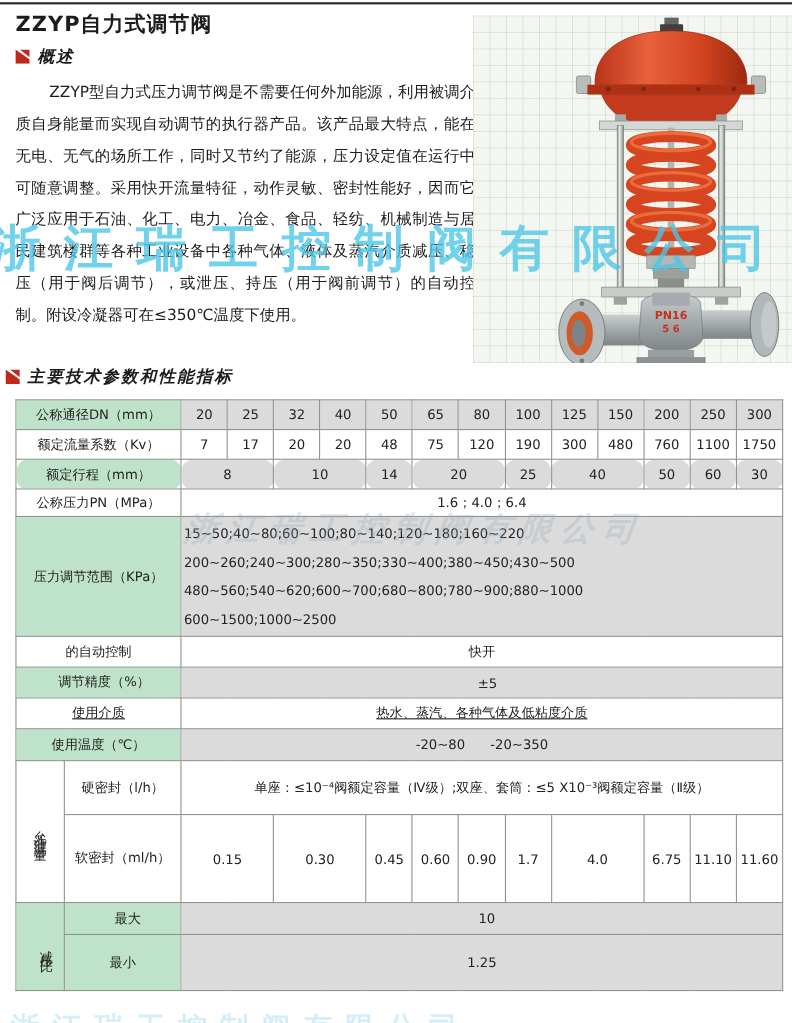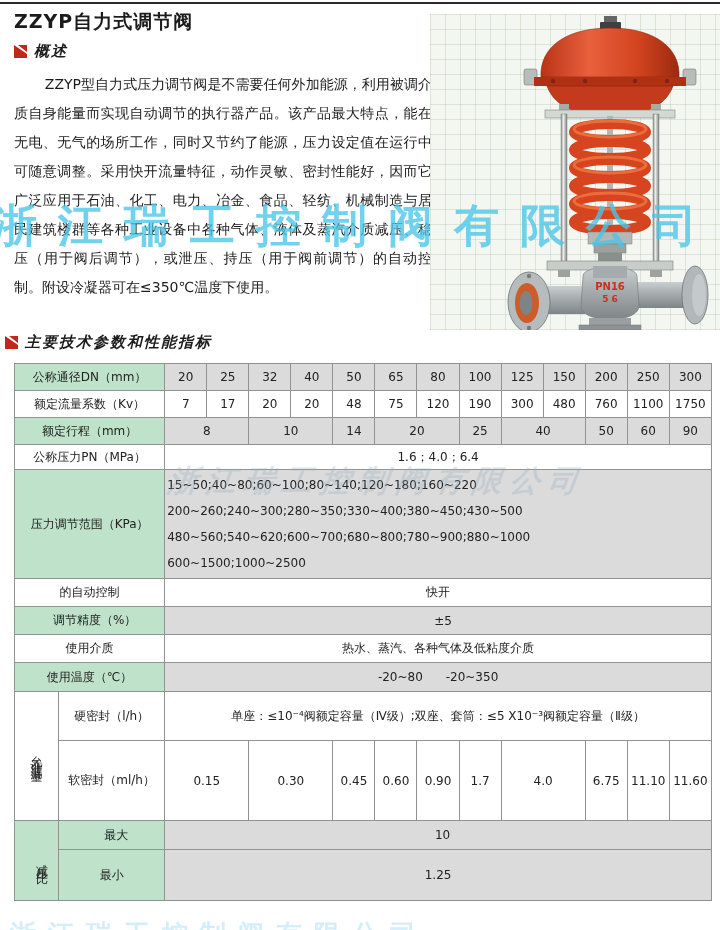--- a/index.html
+++ b/index.html
@@ -44,26 +44,26 @@
   }
   #spec-table .green{background:#bfe3ca;margin-left:16px;}
   #spec-table .gray{background:#dbdbdb;}
   #spec-table .white{background:#ffffff;}
   #spec-table .vert{writing-mode:vertical-rl;text-orientation:upright;letter-spacing:4px;line-height:1;padding:4px 0;}
   #spec-table .cleft{text-align:left;}
   #spec-table .pre{white-space:pre;margin-left:45px;}
   #spec-table .mline div{line-height:26px;text-align:left;}
   #spec-table tbody tr:nth-child(1) td{height:26px;}
   #spec-table tbody tr:nth-child(2) td{height:26px;}
-  #spec-table tbody tr:nth-child(3) td{height:26px;}
+  #spec-table tbody tr:nth-child(3) td{height:26px;border-radius:10px;}
   #spec-table tbody tr:nth-child(4) td{height:24px;}
   #spec-table tbody tr:nth-child(5) td{height:108px;}
   #spec-table tbody tr:nth-child(6) td{height:27px;}
   #spec-table tbody tr:nth-child(7) td{height:27px;padding-left:12px;}
-  #spec-table tbody tr:nth-child(8) td{height:27px;}
+  #spec-table tbody tr:nth-child(8) td{height:27px;text-decoration:underline;}
   #spec-table tbody tr:nth-child(9) td{height:28px;}
   #spec-table tbody tr:nth-child(10) td{height:48px;text-align:center;}
   #spec-table tbody tr:nth-child(11) td{height:79px;}
   #spec-table tbody tr:nth-child(12) td{height:28px;padding-left:11px;}
   #spec-table tbody tr:nth-child(13) td{height:50px;}
 </style>
 </head>
 <body>
 
 <div class="top-divider"></div>
@@ -208,21 +208,21 @@
       <tr>
         <td class="green" colspan="2">额定行程（mm）</td>
         <td class="gray" colspan="2">8</td>
         <td class="gray" colspan="2">10</td>
         <td class="gray">14</td>
         <td class="gray" colspan="2">20</td>
         <td class="gray">25</td>
         <td class="gray" colspan="2">40</td>
         <td class="gray">50</td>
         <td class="gray">60</td>
-        <td class="gray">90</td>
+        <td class="gray">30</td>
       </tr>
       <tr>
         <td class="white" colspan="2">公称压力PN（MPa）</td>
         <td class="white" colspan="13">1.6；4.0；6.4</td>
       </tr>
       <tr>
         <td class="green" colspan="2">压力调节范围（KPa）</td>
         <td class="gray mline cleft" colspan="13">
           <div>15~50;40~80;60~100;80~140;120~180;160~220</div>
           <div>200~260;240~300;280~350;330~400;380~450;430~500</div>

